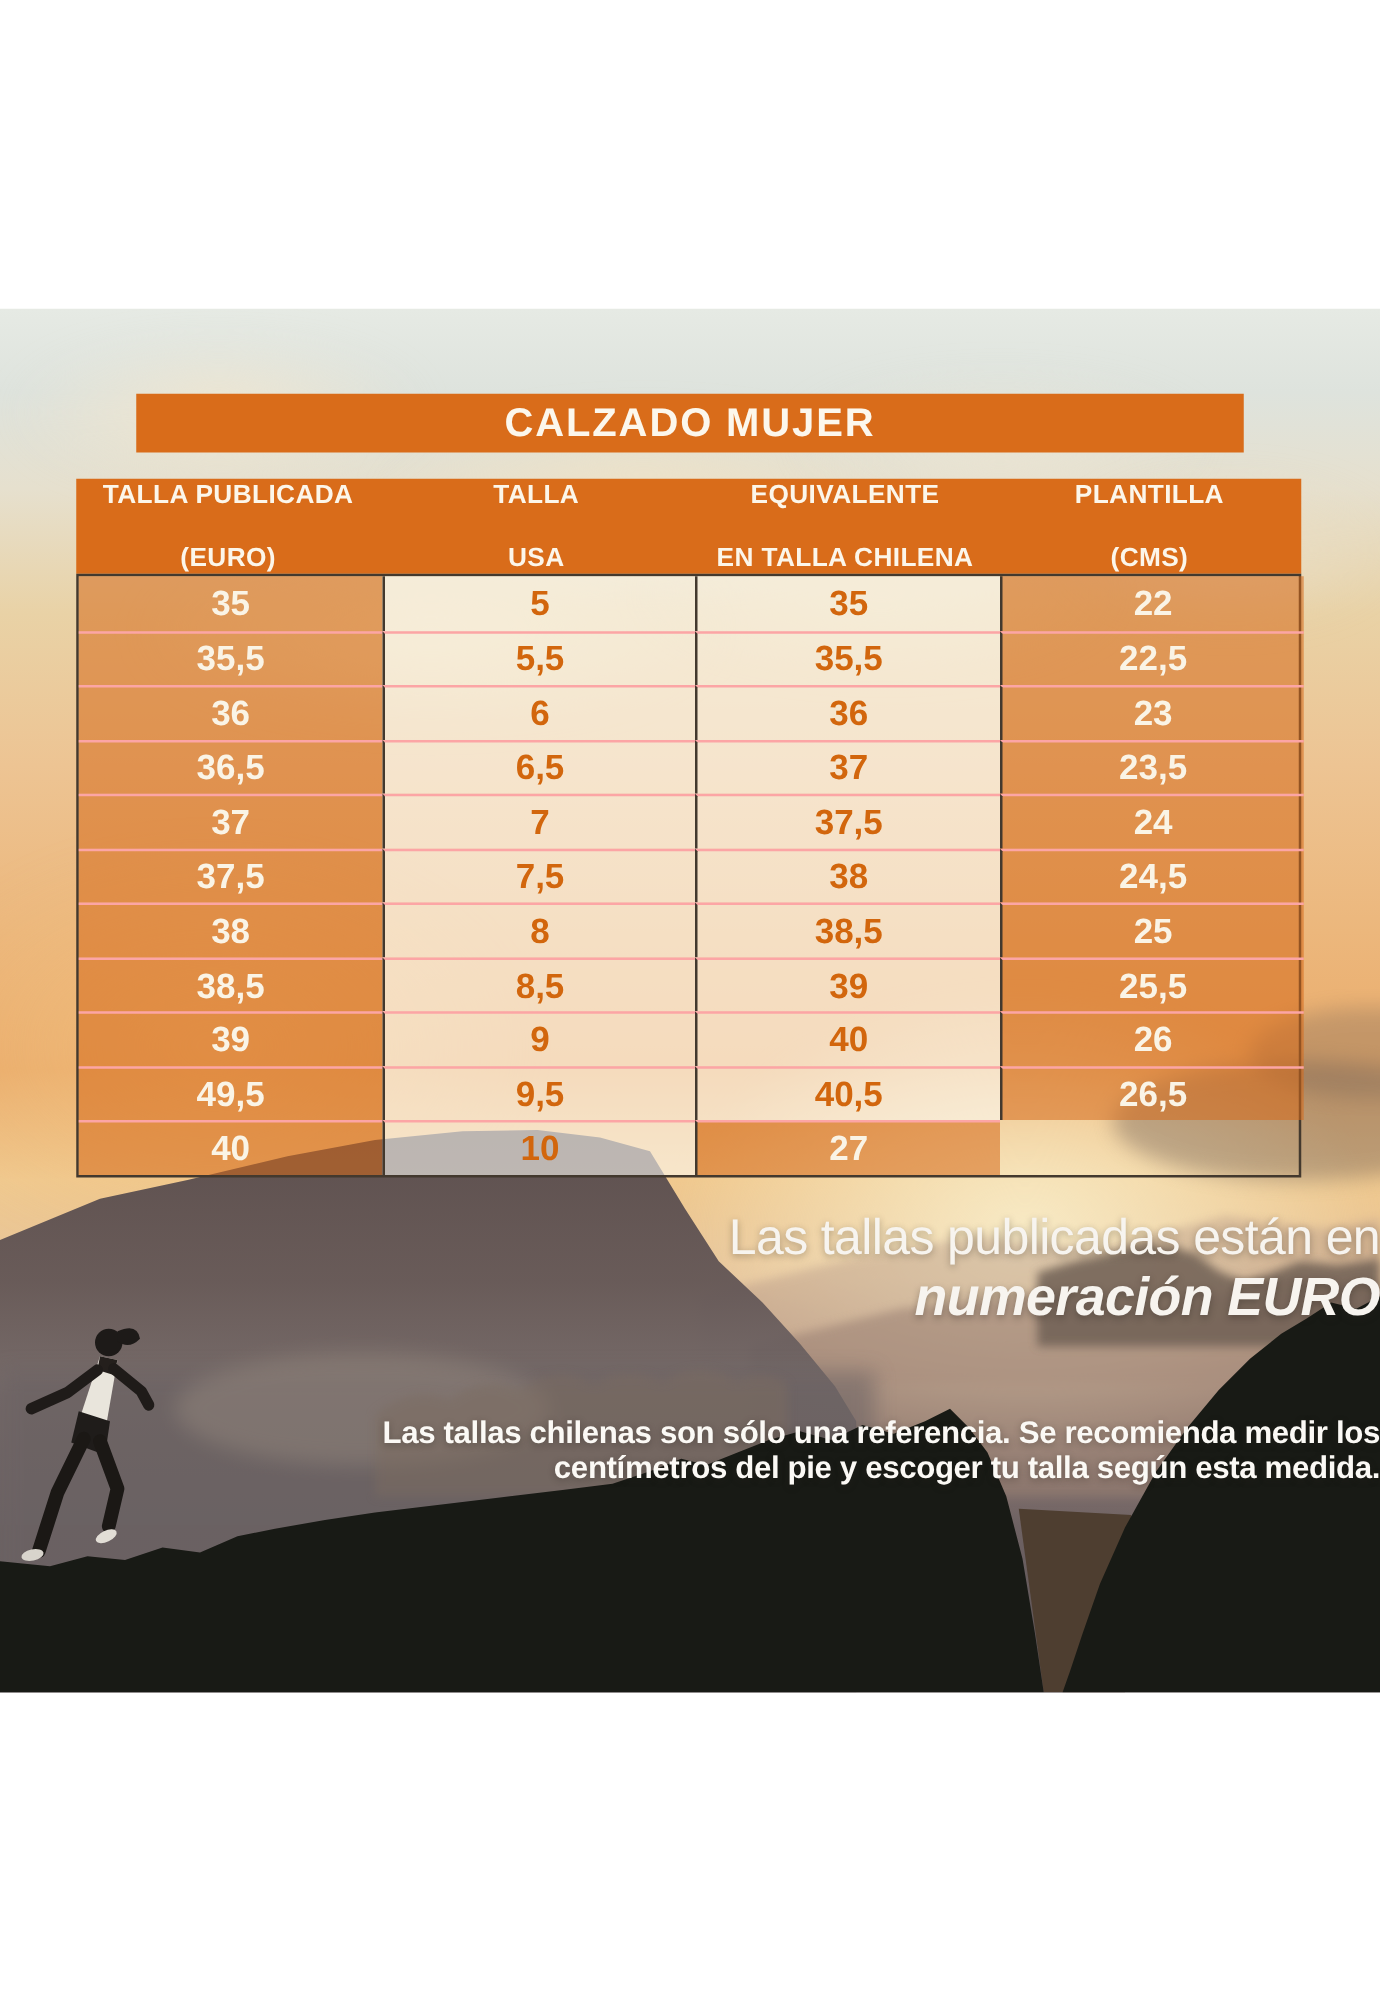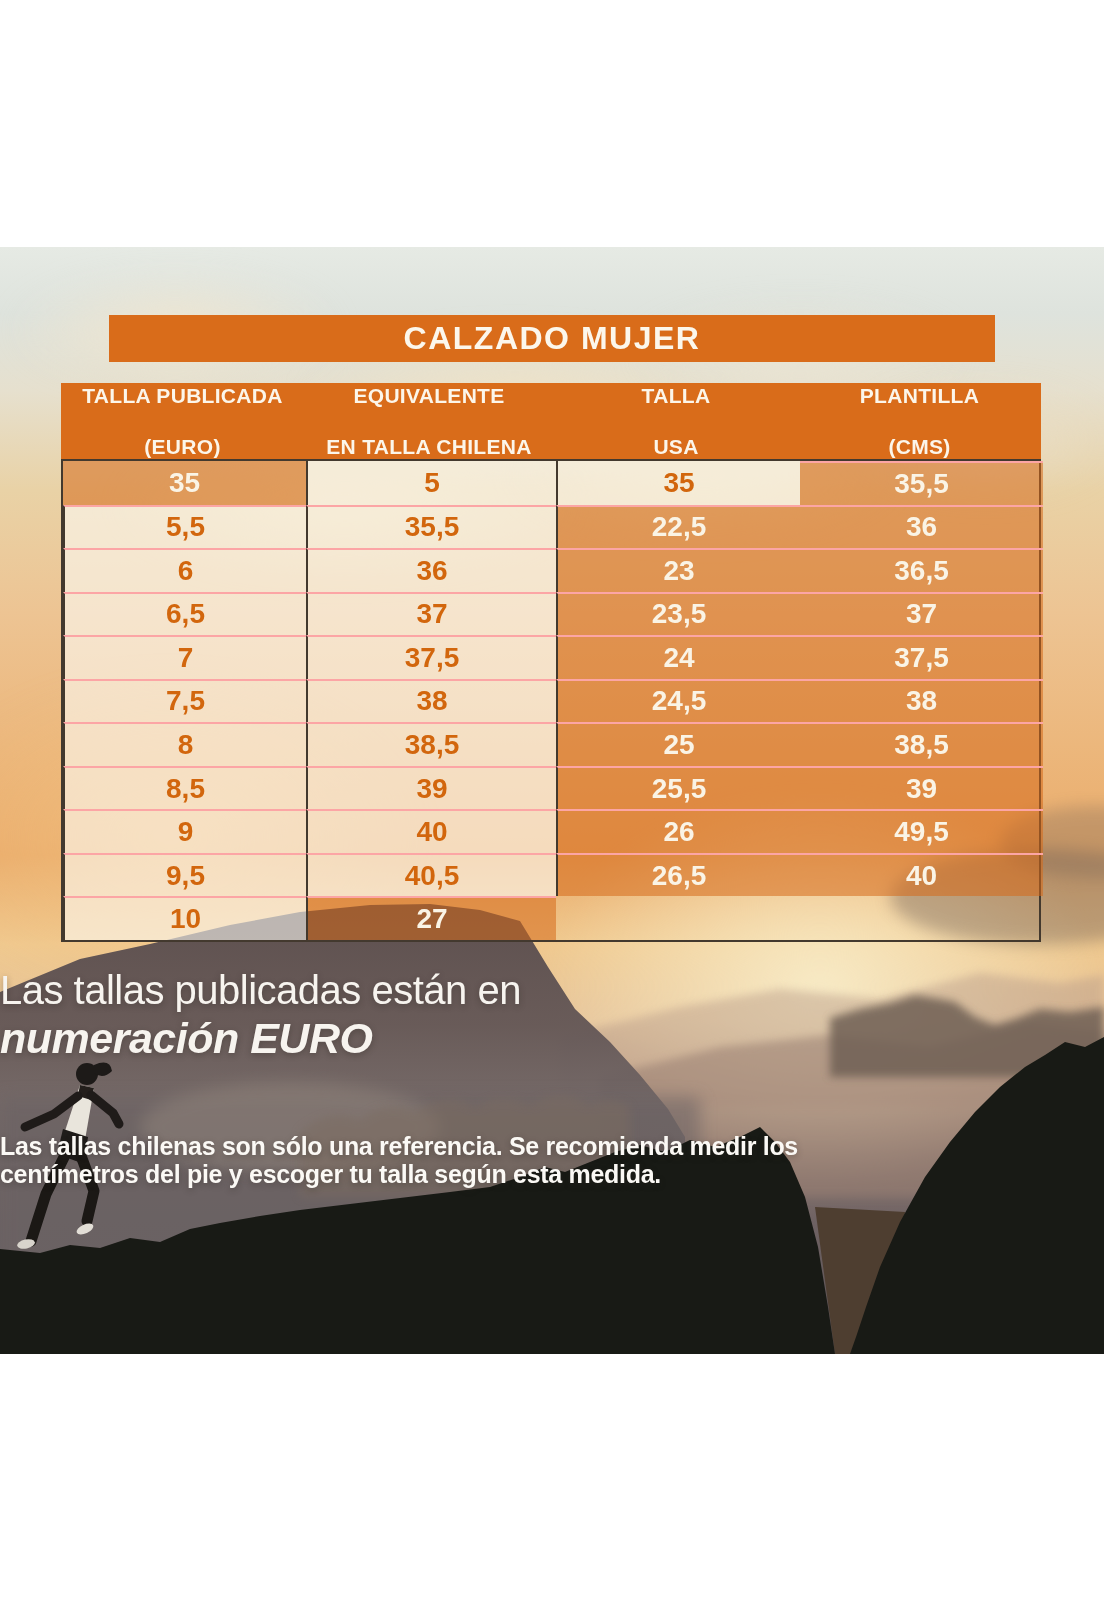--- a/index.html
+++ b/index.html
@@ -39,21 +39,21 @@
   .tbody { position:absolute; left:61px; top:459px; width:980px; height:483px;
     display:grid; grid-template-columns:243px 250px 244px 243px;
     grid-auto-rows:1fr; border:2px solid #43392e; }
   .cell { display:flex; align-items:center; justify-content:center;
     font-size:28px; font-weight:700; border-left:2px solid #43392e; border-top:2px solid #fca5a5; }
   .cell.r0 { border-top:none; } .cell.c0 { border-left:none; }
   .cell.orange { background:rgba(214,106,26,.55); color:#faf4e6; }
   .cell.light  { background:rgba(252,250,244,.60); color:#d2660d; }
 
   
-  .ftext { position:absolute; left:0; width:1104px; text-align:left; color:#f7f4ef;
+  .ftext { position:absolute; left:0; width:1104px; text-align:right; color:#f7f4ef;
     text-shadow:0 2px 6px rgba(40,35,30,.35); }
   .fh1 { top:968px;  font-size:40px; font-weight:500; letter-spacing:-.5px; }
   .fh2 { top:1014px; font-size:43px; font-weight:700; font-style:italic; letter-spacing:-.5px; }
   .fnote { top:1132px; font-size:25px; font-weight:700; line-height:28px; letter-spacing:-.3px; color:#fbf9f5; }
 </style>
 </head>
 <body>
 
 <div class="photo">
   <div class="blob c1"></div>
@@ -125,37 +125,38 @@
 <div class="title-bar">
   <span>CALZADO MUJER</span>
 </div>
 
 <div class="thead" id="thead">
     <div class="hcell">
       <div class="hline">TALLA PUBLICADA</div>
       <div class="hline">(EURO)</div>
     </div>
     <div class="hcell">
+      <div class="hline">TALLA</div>
+      <div class="hline">USA</div>
+    </div>
+    <div class="hcell">
       <div class="hline">EQUIVALENTE</div>
       <div class="hline">EN TALLA CHILENA</div>
-    </div>
-    <div class="hcell">
-      <div class="hline">TALLA</div>
-      <div class="hline">USA</div>
     </div>
     <div class="hcell">
       <div class="hline">PLANTILLA</div>
       <div class="hline">(CMS)</div>
     </div>
   </div>
 
 <div class="tbody" id="tbody">
     <div class="cell orange r0 c0">35</div>
     <div class="cell light r0">5</div>
     <div class="cell light r0">35</div>
+    <div class="cell orange r0">22</div>
     <div class="cell orange c0">35,5</div>
     <div class="cell light">5,5</div>
     <div class="cell light">35,5</div>
     <div class="cell orange">22,5</div>
     <div class="cell orange c0">36</div>
     <div class="cell light">6</div>
     <div class="cell light">36</div>
     <div class="cell orange">23</div>
     <div class="cell orange c0">36,5</div>
     <div class="cell light">6,5</div>

